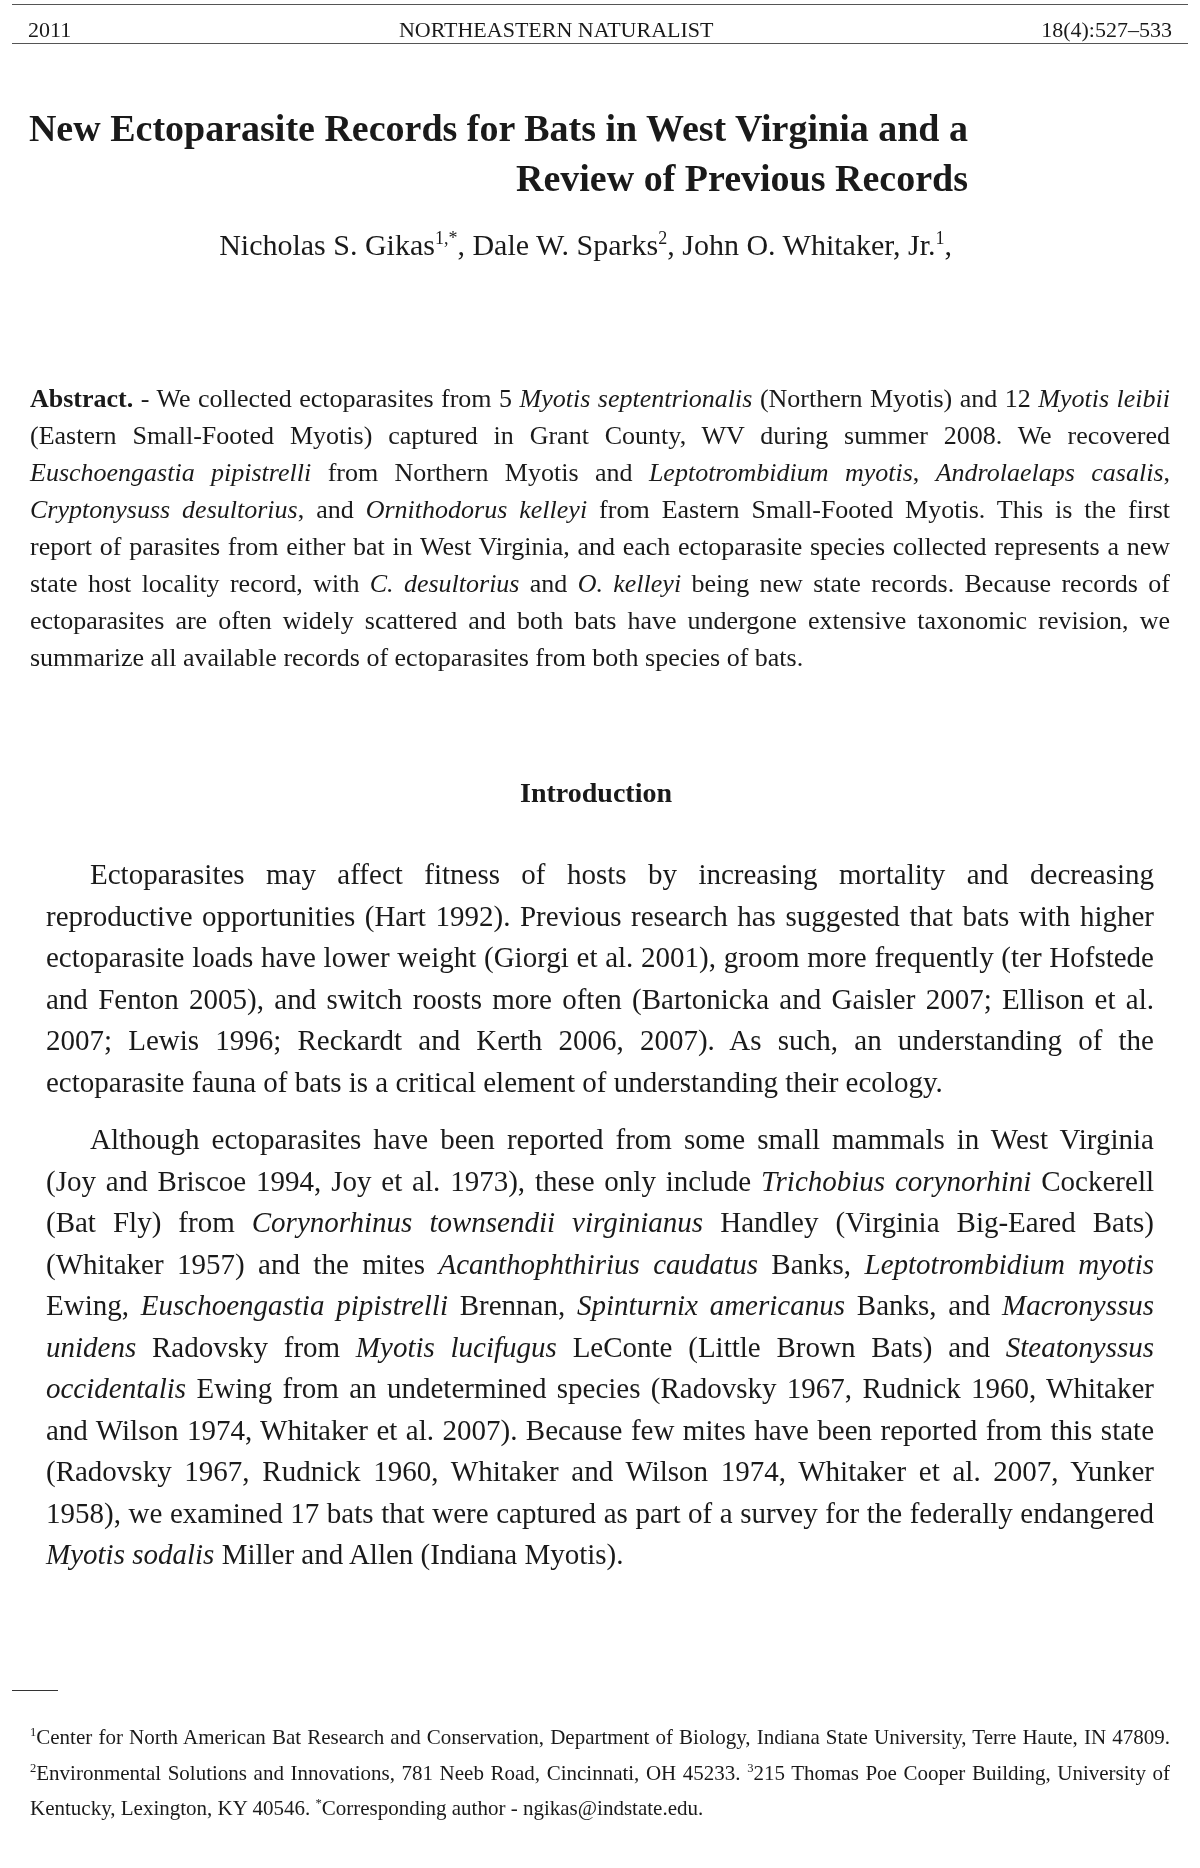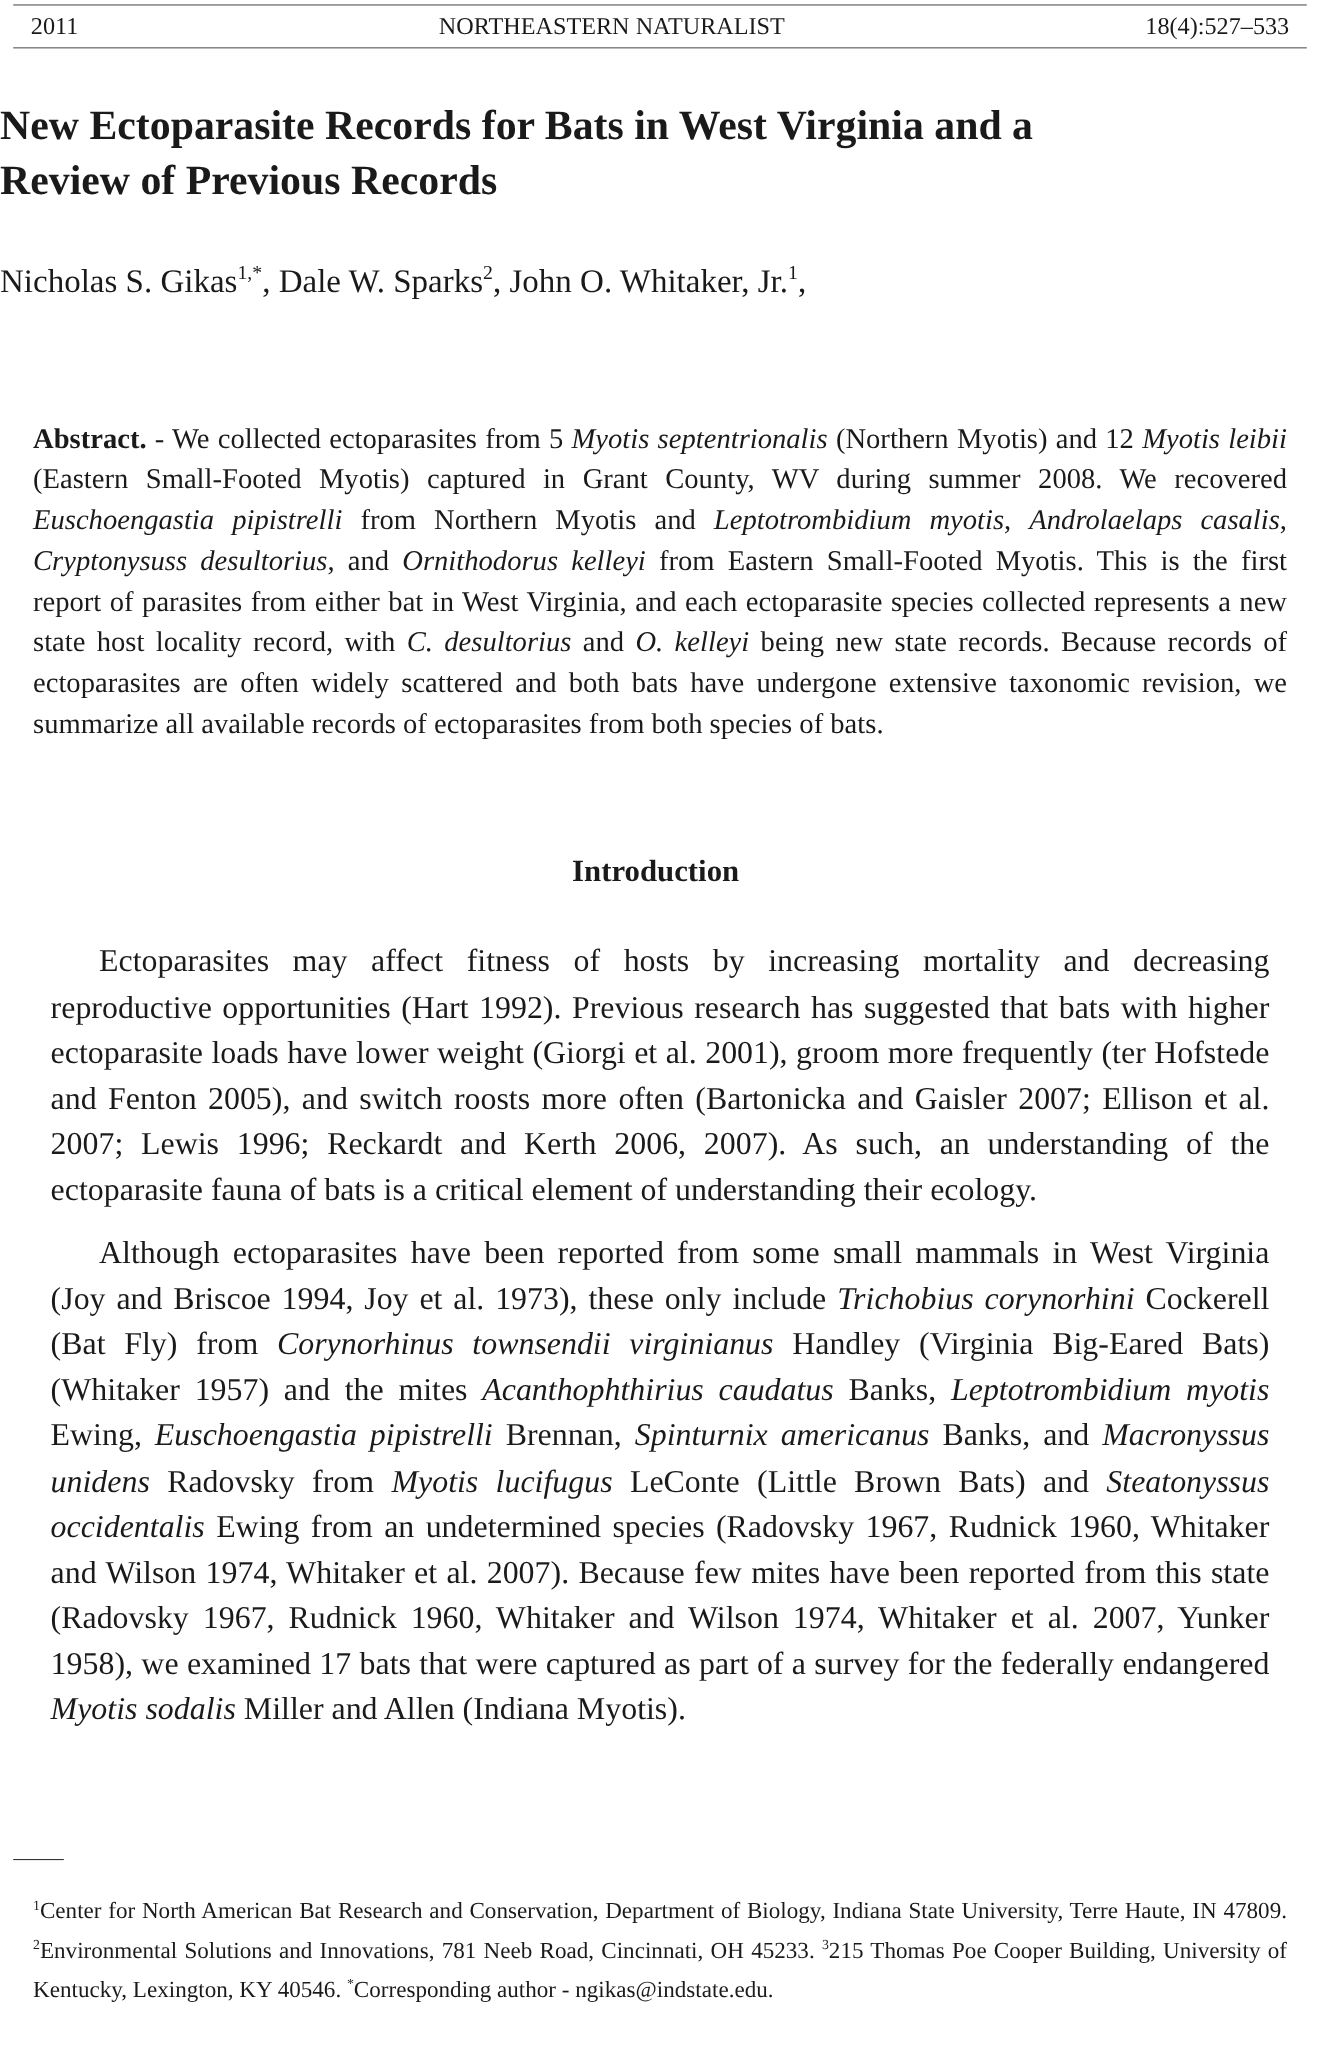--- a/index.html
+++ b/index.html
@@ -3,30 +3,30 @@
 <meta charset="utf-8">
 <style>
   html, body { margin: 0; padding: 0; background: #ffffff; }
   body {
     width: 1200px; height: 1868px; position: relative; overflow: hidden;
     font-family: "Liberation Serif", "DejaVu Serif", serif; color: #1a1a1a;
   }
   .running-head {
     position: absolute; left: 12px; top: 4px; width: 1176px; height: 40px;
     border-top: 1.5px solid #555; border-bottom: 1.5px solid #555;
-    display: flex; justify-content: space-between; align-items: center;
+    display: flex; justify-content: space-between; align-items: flex-end;
     font-size: 22px; padding: 0 16px; box-sizing: border-box;
   }
   .running-head .journal { }
   .title {
-    position: absolute; left: 0; top: 89px; width: 968px; text-align: left;
+    position: absolute; left: 0; top: 103px; width: 968px; text-align: right;
     font-weight: bold; font-size: 38px; line-height: 50px;
   }
   .authors {
-    position: absolute; left: 0; top: 236px; width: 952px; text-align: left;
+    position: absolute; left: 0; top: 225px; width: 952px; text-align: right;
     font-size: 30px; line-height: 40px;
   }
   sup { font-size: 60%; line-height: 0; vertical-align: super; }
   .abstract {
     position: absolute; left: 30px; top: 380px; width: 1140px;
     font-size: 26px; line-height: 37px; text-align: justify;
   }
   .abstract .label { font-weight: bold; }
   .section-heading {
     position: absolute; left: 0; top: 777px; width: 1192px; text-align: center;

